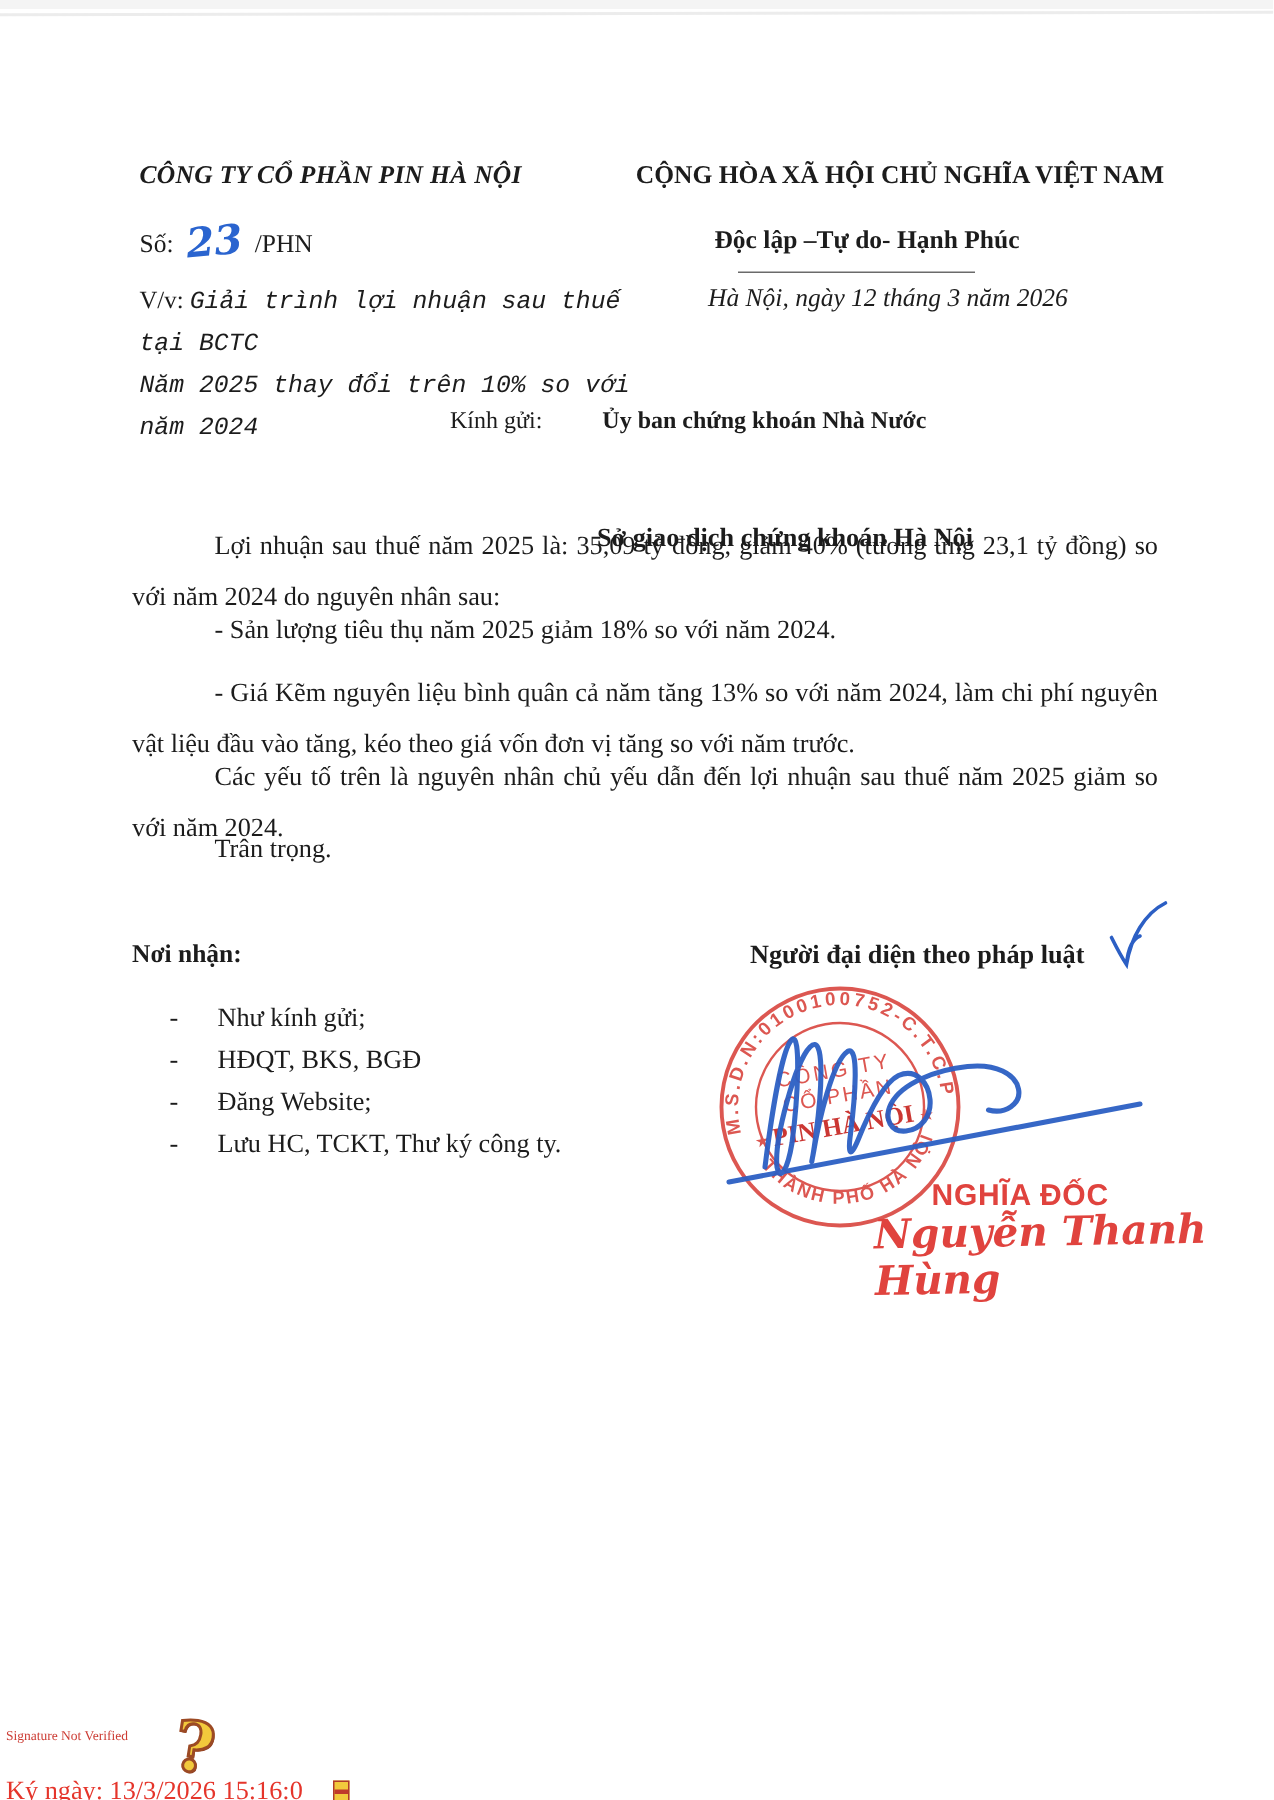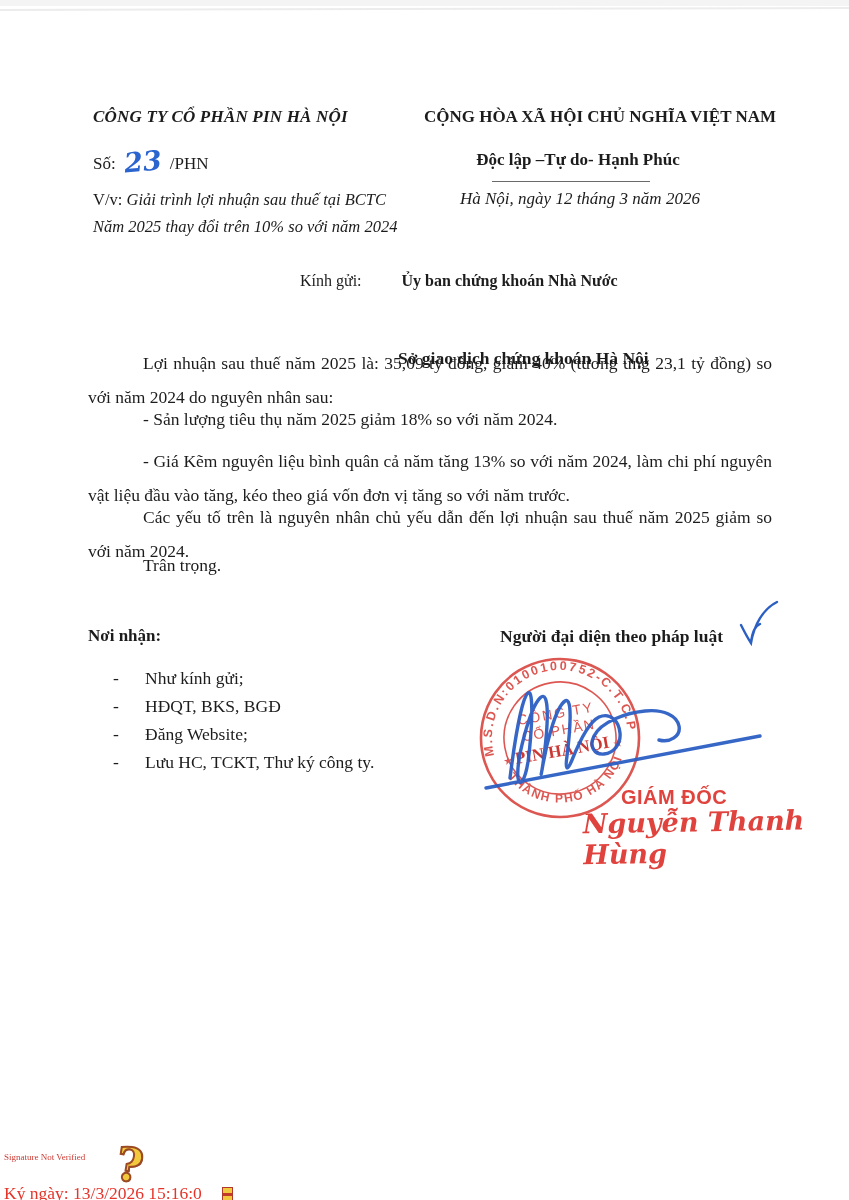--- a/index.html
+++ b/index.html
@@ -16,22 +16,22 @@
   .scan-strip{left:0;top:0;width:849px;height:6px;background:#f4f4f4;}
   .scan-line{left:0;top:8px;width:849px;height:2px;background:#e7e7e7;opacity:.8;transform:rotate(-.12deg);}
   
   .company{left:93px;top:107px;font-size:17px;font-weight:bold;letter-spacing:.2px;font-style:italic;}
   .motto1{left:420px;top:107px;width:360px;font-size:17px;font-weight:bold;text-align:center;}
   .so-line{left:93px;top:144px;font-size:17px;}
   .so-value{display:inline-block;color:#2a64cf;font-size:27px;font-weight:bold;font-style:italic;font-family:"DejaVu Serif",serif;transform:rotate(-5deg) translateY(2px);margin:0 4px;}
   .doclap{left:455px;top:150px;width:246px;font-size:17px;font-weight:bold;text-align:center;}
   .doclap-underline{left:492px;top:181px;width:158px;height:0;border-bottom:1.4px solid #6a6a6a;}
   .subject{left:93px;top:186px;width:330px;font-size:16.5px;line-height:27px;}
-  .subject i{font-style:italic;}
-  .place-date{left:460px;top:189px;font-size:17px;font-style:italic;}
+  .subject i{font-style:italic;font-family:Liberation Mono, monospace;}
+  .place-date{left:472px;top:189px;font-size:17px;font-style:italic;}
   
   .kinhgui-row{left:300px;top:272px;font-size:16px;}
   .kinhgui-label{display:inline-block;margin-right:36px;}
   .kinhgui-line1{font-weight:bold;}
   .kinhgui-line2{left:398px;top:316px;font-size:17.5px;font-weight:bold;margin-top:32px;}
   
   .para{left:88px;width:684px;font-size:17.5px;line-height:34px;text-align:justify;}
   .indent{text-indent:55px;font-family:Liberation Serif, serif;}
   .p1{top:346px;}
   .b1{top:402px;}
@@ -149,21 +149,21 @@
       <path d="M 42,118 C 47,78 54,38 60,33 C 66,28 64,72 60,102 C 57,120 52,128 50,118
                C 48,100 62,48 72,38 C 82,28 80,66 76,96 C 74,112 72,120 74,110
                C 78,86 87,48 97,41 C 105,36 102,72 99,96 C 97,110 99,112 104,100
                C 112,80 121,62 131,57 C 143,52 151,62 152,73 C 153,84 146,93 136,94
                C 126,95 121,86 126,76 C 133,62 157,53 177,51 C 196,49 209,56 211,66
                C 213,76 202,83 191,80"></path>
       <path d="M 18,128 L 292,76"></path>
     </g>
   </svg>
 
-  <div class="abs giamdoc">GIÁM ĐỐC</div>
+  <div class="abs giamdoc">NGHĨA ĐỐC</div>
   <div class="abs signer-name">Nguyễn Thanh Hùng</div>
 
   <div class="abs dsig-status">Signature Not Verified</div>
   <div class="abs dsig-by">Ký bởi: CÔNG TY CỔ PHẦN PIN HÀ NỘI</div>
   <div class="abs dsig-date">Ký ngày: 13/3/2026 15:16:0</div>
   <div class="abs qmark">?</div>
   <div class="abs cert-chip"></div>
 
 </div>
 

